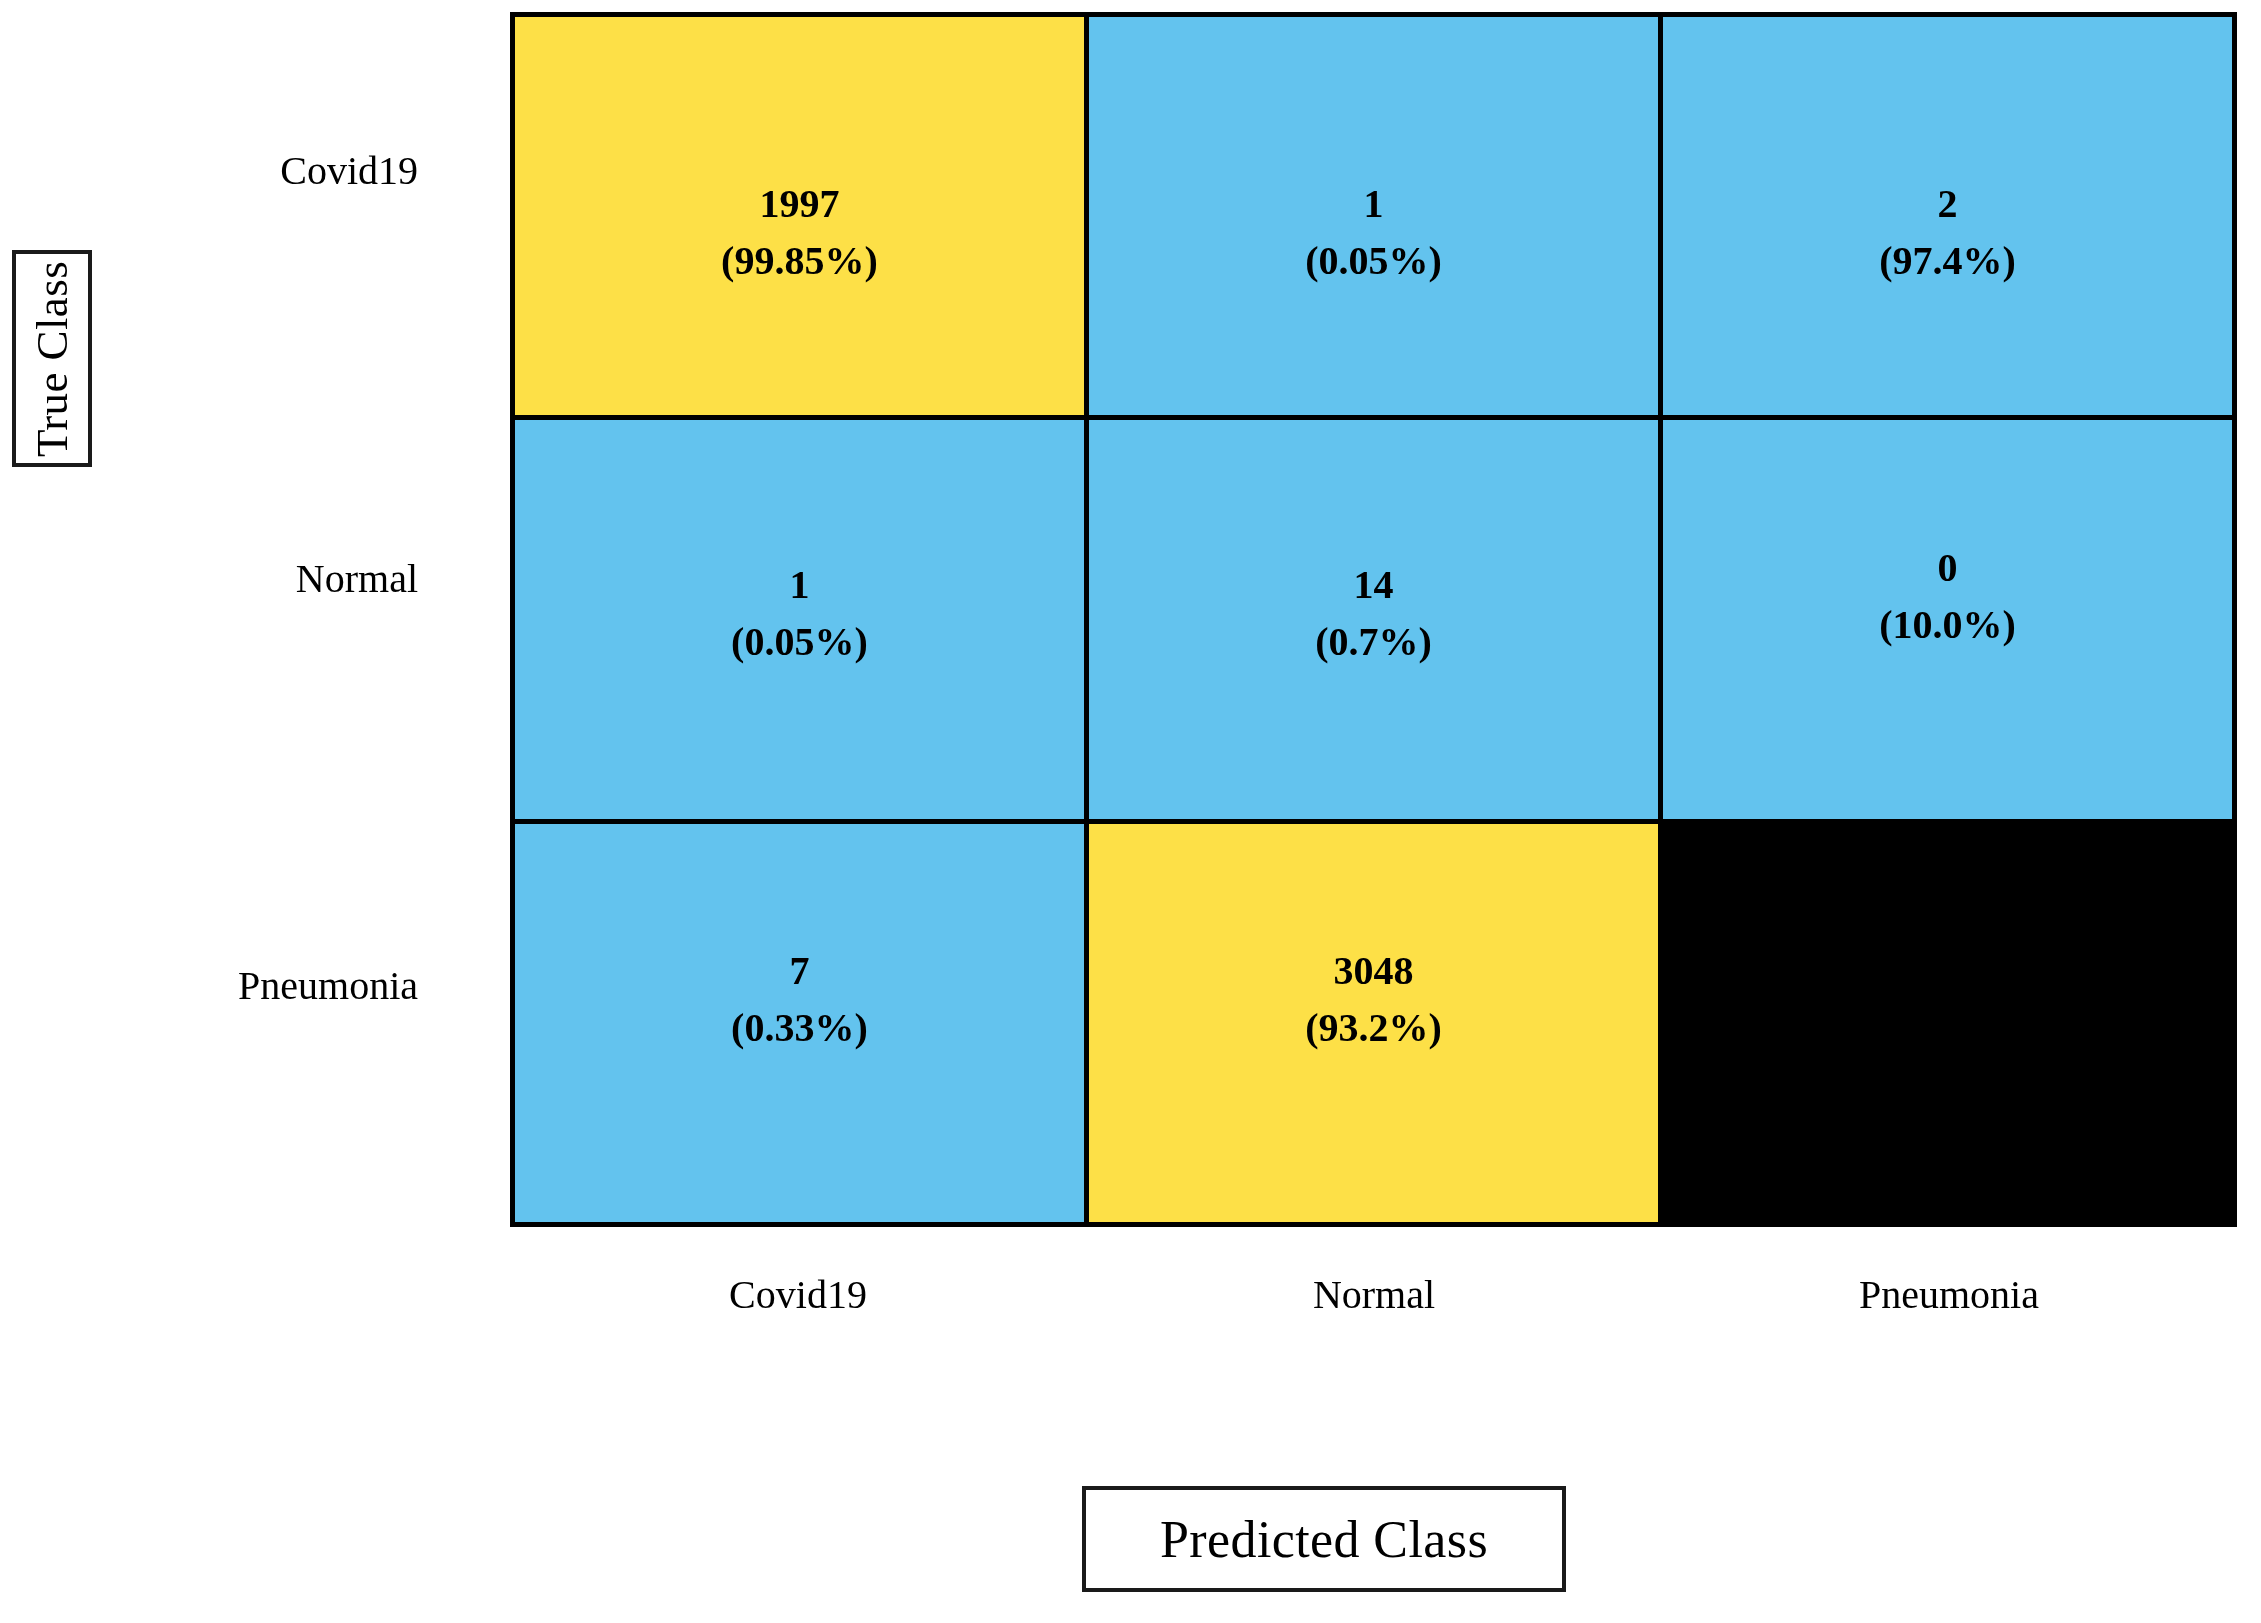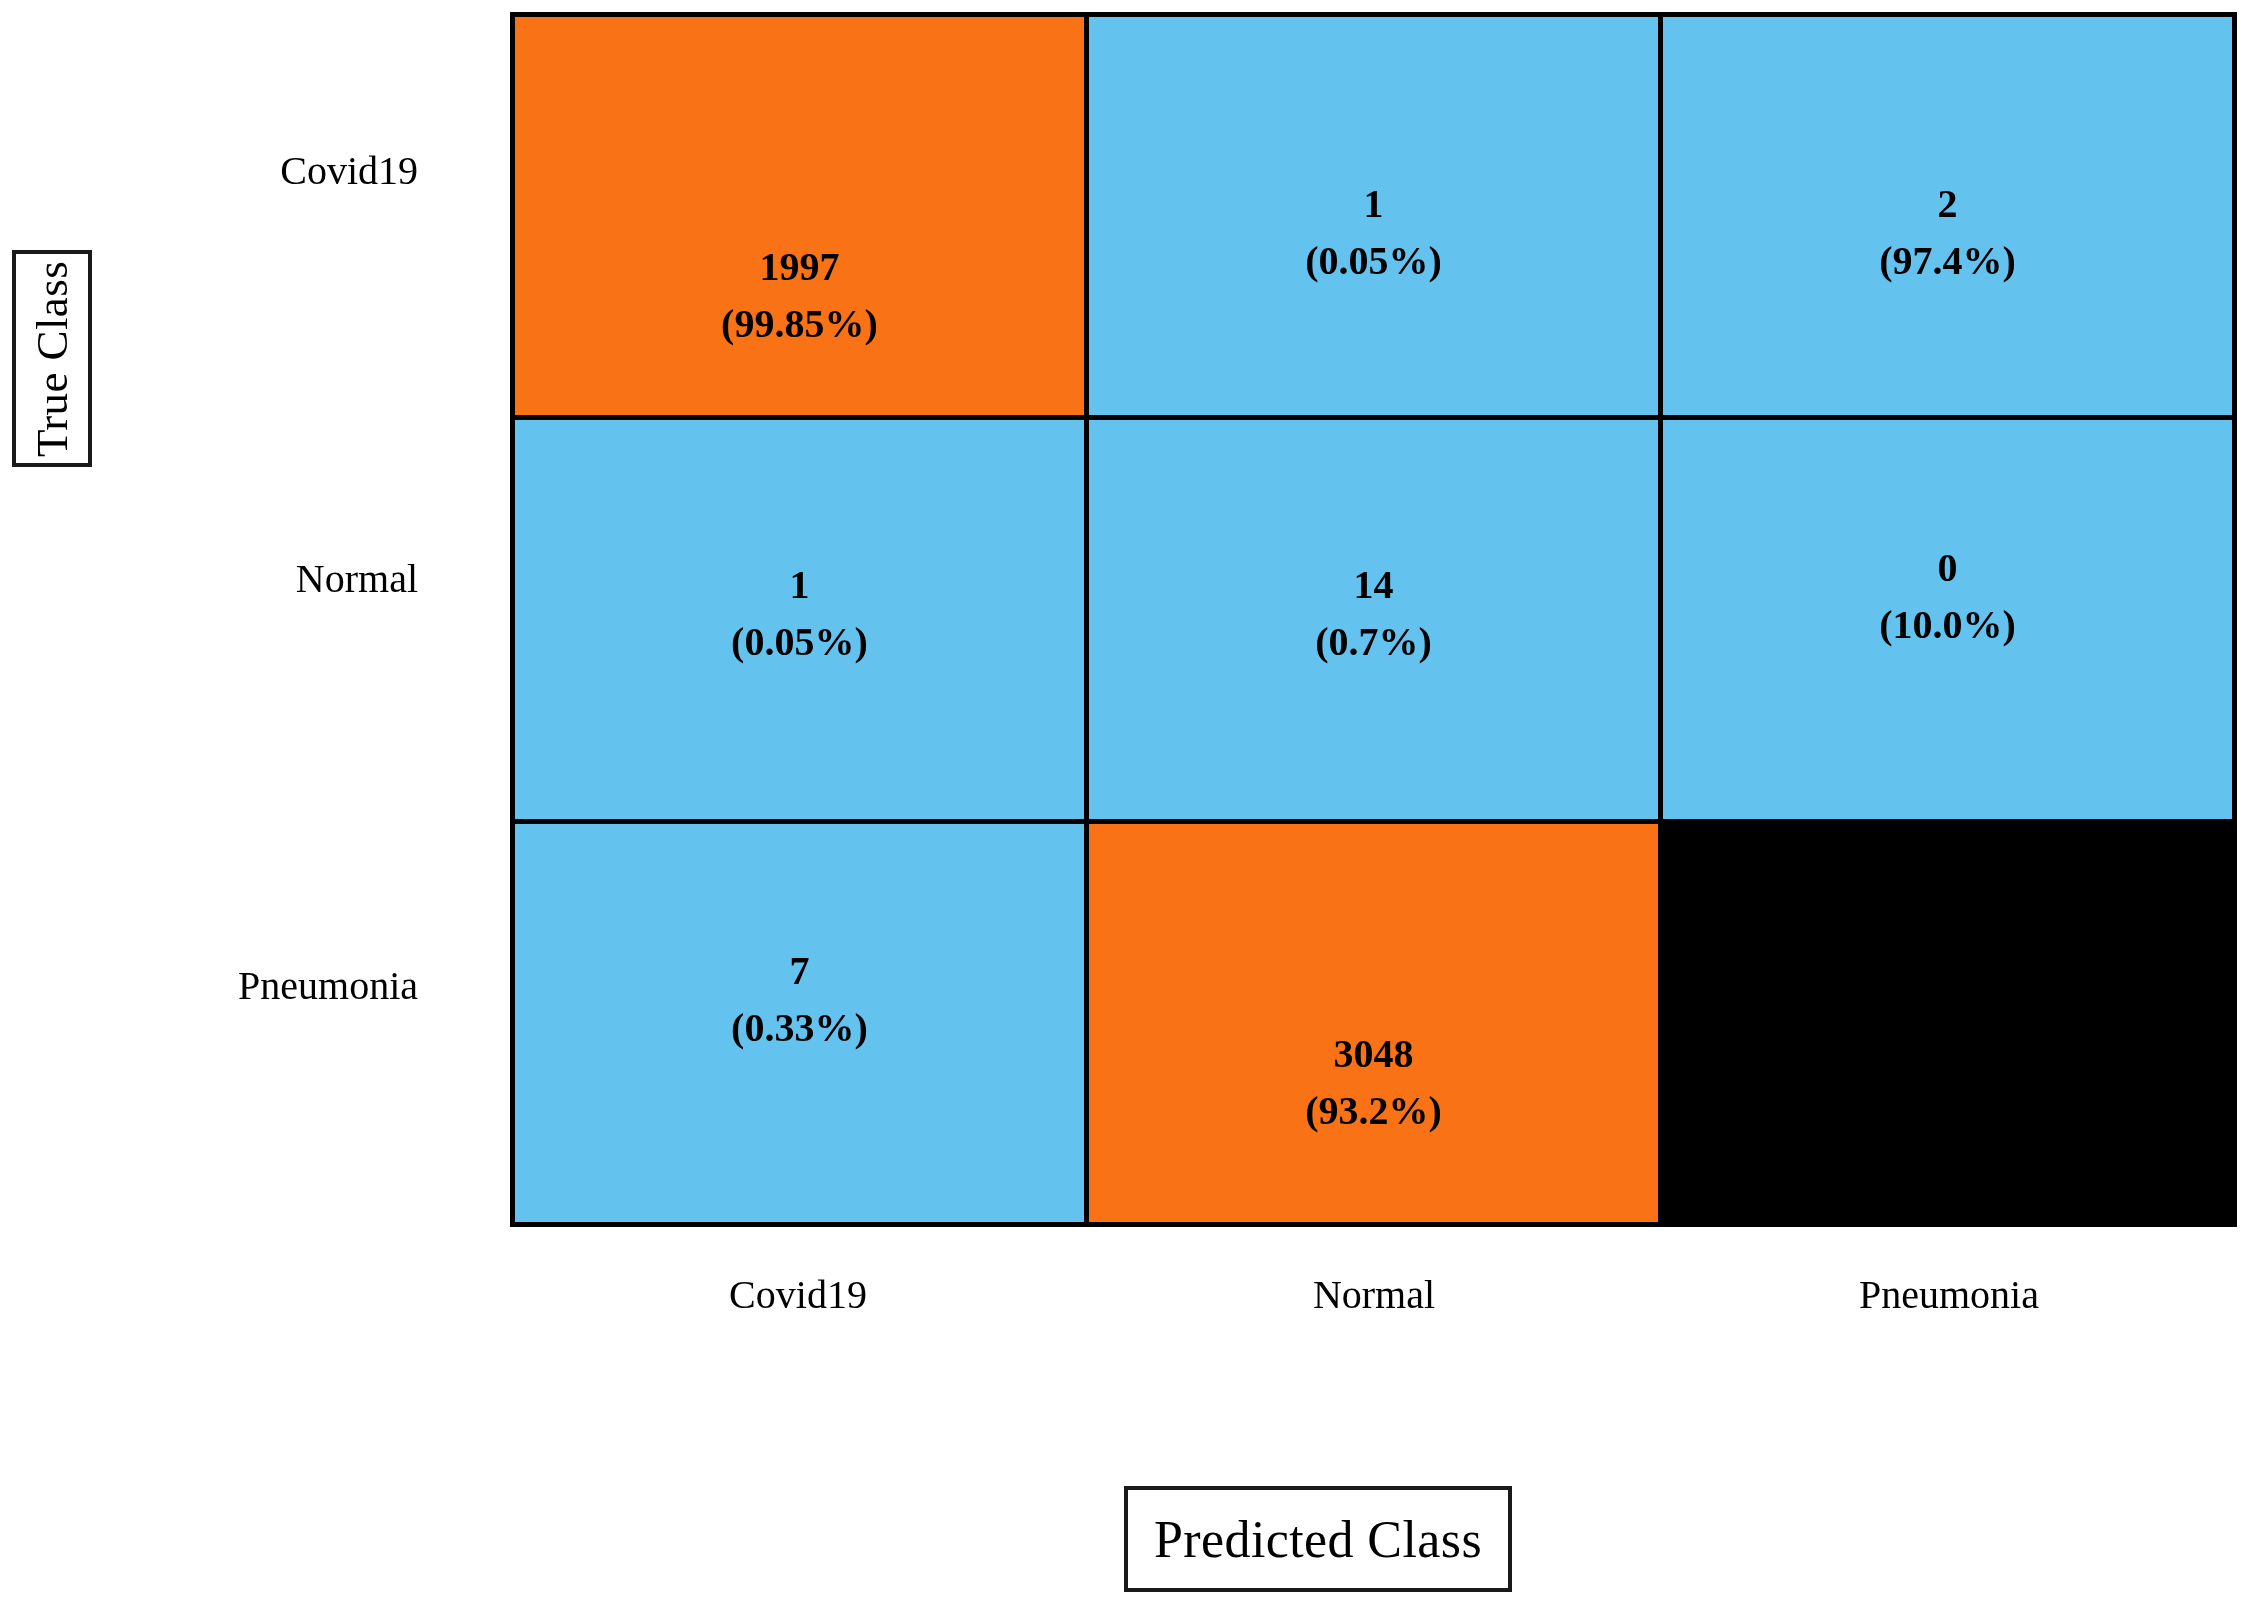--- a/index.html
+++ b/index.html
@@ -44,23 +44,23 @@
     top: 250px;
     width: 80px;
     height: 217px;
   }
   #true-class-box .axis-title-text {
     transform: rotate(-90deg);
     font-size: 45px;
   }
 
   #predicted-class-box {
-    left: 1124px;
+    left: 1082px;
     top: 1486px;
-    width: 388px;
+    width: 484px;
     height: 106px;
   }
   #predicted-class-box .axis-title-text {
     font-size: 52px;
   }
 
   
   #matrix {
     position: absolute;
     left: 510px;
@@ -78,21 +78,21 @@
 
   .cell {
     position: relative;
     box-sizing: border-box;
     display: flex;
     flex-direction: column;
     align-items: center;
     justify-content: flex-start;
     overflow: hidden;
   }
-  .cell.diag   { background: #f97316; justify-content: center; }
+  .cell.diag   { background: #fde047; }
   .cell.offdiag{ background: #63c3ee; }
 
   .cell-inner {
     margin-top: 28%;
     text-align: center;
     color: #000000;
     font-weight: bold;
     line-height: 1.42;
   }
   .cell-count   { font-size: 40px; }

